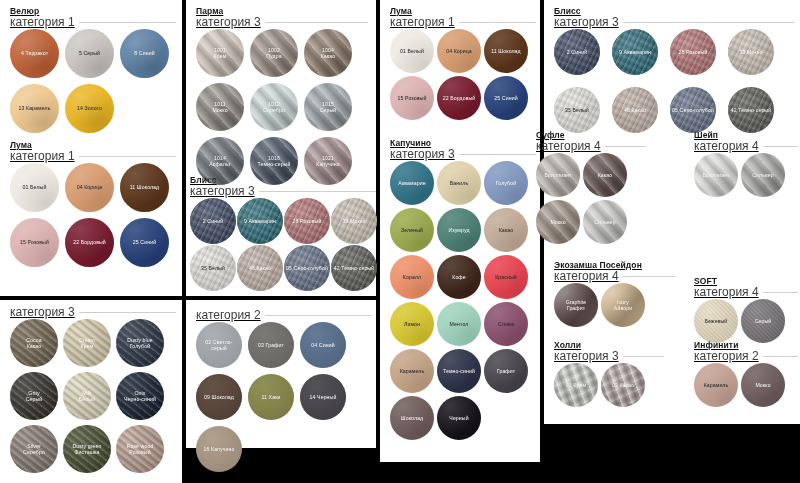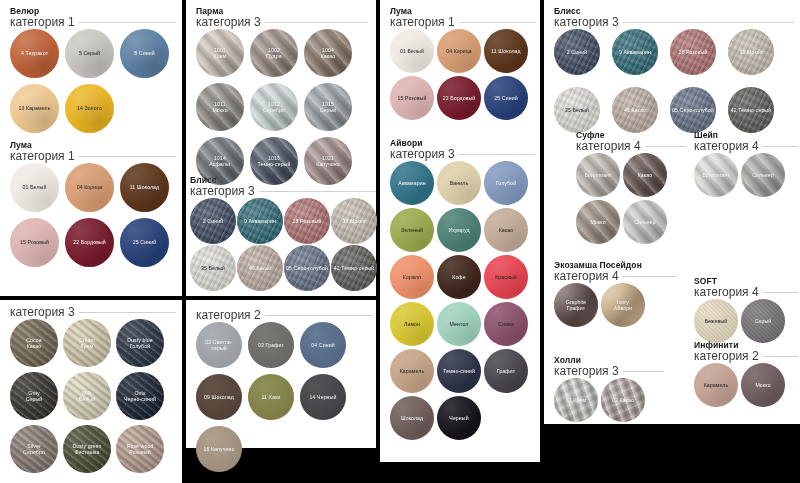--- a/index.html
+++ b/index.html
@@ -13,21 +13,21 @@
   #stage{position:absolute;left:0;top:0;width:800px;height:483px;}
 
   .card{
     position:absolute;
     background:#ffffff;
     box-sizing:border-box;
     overflow:hidden;
   }
 
   .grp{position:absolute;}
-  .grp-head{margin:0 0 2px 0;}
+  .grp-head{margin:0 0 2px 0;text-decoration:underline;}
   .grp-title{
     font-size:8.5px;
     font-weight:bold;
     color:#141414;
     letter-spacing:0.1px;
     line-height:11px;
     white-space:nowrap;
   }
   .grp-sub-row{display:flex;align-items:center;gap:4px;}
   .grp-sub{
@@ -388,21 +388,21 @@
           <span class="lbl">22 Бордовый</span>
         </div>
         <div class="sw tex-plain dark" style="width: 44px; height: 44px; background: rgb(37, 63, 120);">
           <span class="lbl">25 Синий</span>
         </div>
       </div>
   </div>
 
   <div class="grp" style="left:390px;top:138px;width:146px;">
     <div class="grp-head">
-      <div class="grp-title">Айвори</div>
+      <div class="grp-title">Капучино</div>
       <div class="grp-sub-row">
         <span class="grp-sub">категория 3</span>
         <span class="rule"></span>
       </div>
     </div>
     <div class="swatches" style="gap: 3px; width: 138px;">
         <div class="sw tex-plain dark" style="width: 44px; height: 44px; background: rgb(47, 114, 136);">
           <span class="lbl">Аквамарин</span>
         </div>
         <div class="sw tex-plain light" style="width: 44px; height: 44px; background: rgb(222, 208, 170);">
@@ -485,21 +485,21 @@
         </div>
         <div class="sw tex-crush dark" style="width: 46px; height: 46px; background: rgb(95, 109, 135);">
           <span class="lbl">05 Серо-голубой</span>
         </div>
         <div class="sw tex-crush dark" style="width: 46px; height: 46px; background: rgb(84, 84, 80);">
           <span class="lbl">42 Темно-серый</span>
         </div>
       </div>
   </div>
 
-  <div class="grp" style="left:576px;top:130px;width:110px;">
+  <div class="grp" style="left:536px;top:130px;width:110px;">
     <div class="grp-head">
       <div class="grp-title">Суфле</div>
       <div class="grp-sub-row">
         <span class="grp-sub">категория 4</span>
         <span class="rule"></span>
       </div>
     </div>
     <div class="swatches" style="gap: 3px; width: 91px;">
         <div class="sw tex-drape dark" style="width: 44px; height: 44px; background: rgb(185, 179, 172);">
           <span class="lbl">Бриллиант</span>
@@ -565,21 +565,21 @@
     <div class="swatches" style="gap: 3px; width: 91px;">
         <div class="sw tex-felt light" style="width: 44px; height: 44px; background: rgb(236, 224, 195);">
           <span class="lbl">Бежевый</span>
         </div>
         <div class="sw tex-felt dark" style="width: 44px; height: 44px; background: rgb(117, 113, 117);">
           <span class="lbl">Серый</span>
         </div>
       </div>
   </div>
 
-  <div class="grp" style="left:554px;top:355px;width:110px;">
+  <div class="grp" style="left:554px;top:340px;width:110px;">
     <div class="grp-head">
       <div class="grp-title">Холли</div>
       <div class="grp-sub-row">
         <span class="grp-sub">категория 3</span>
         <span class="rule"></span>
       </div>
     </div>
     <div class="swatches" style="gap: 3px; width: 91px;">
         <div class="sw tex-marble dark" style="width: 44px; height: 44px; background: rgb(200, 203, 196);">
           <span class="lbl">01 Крем</span>

